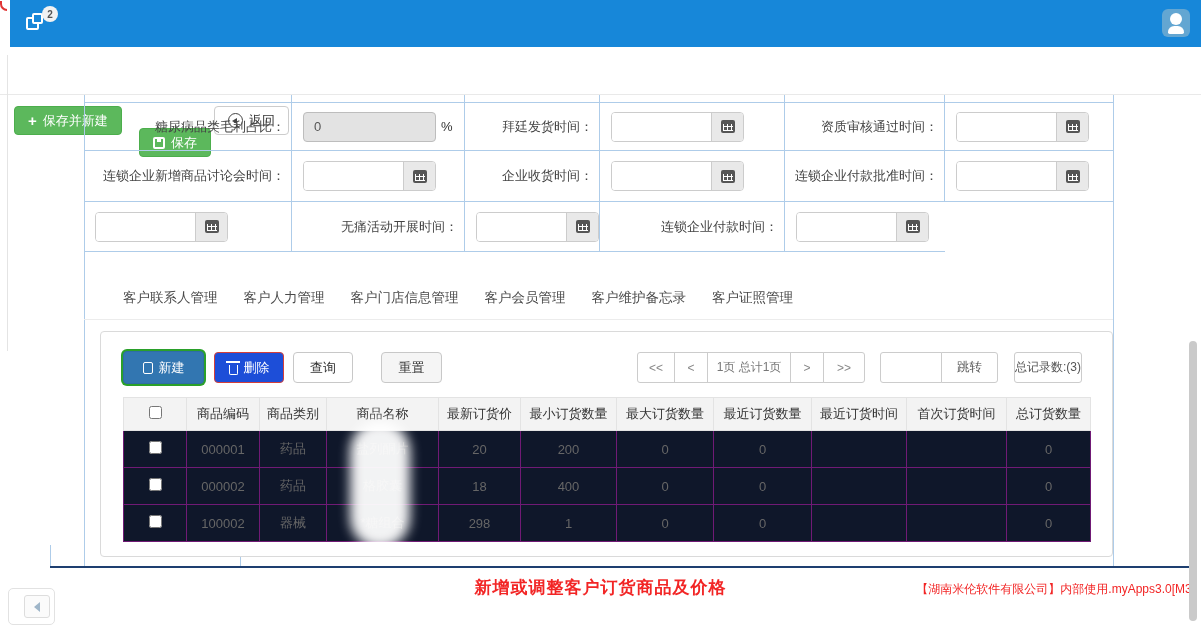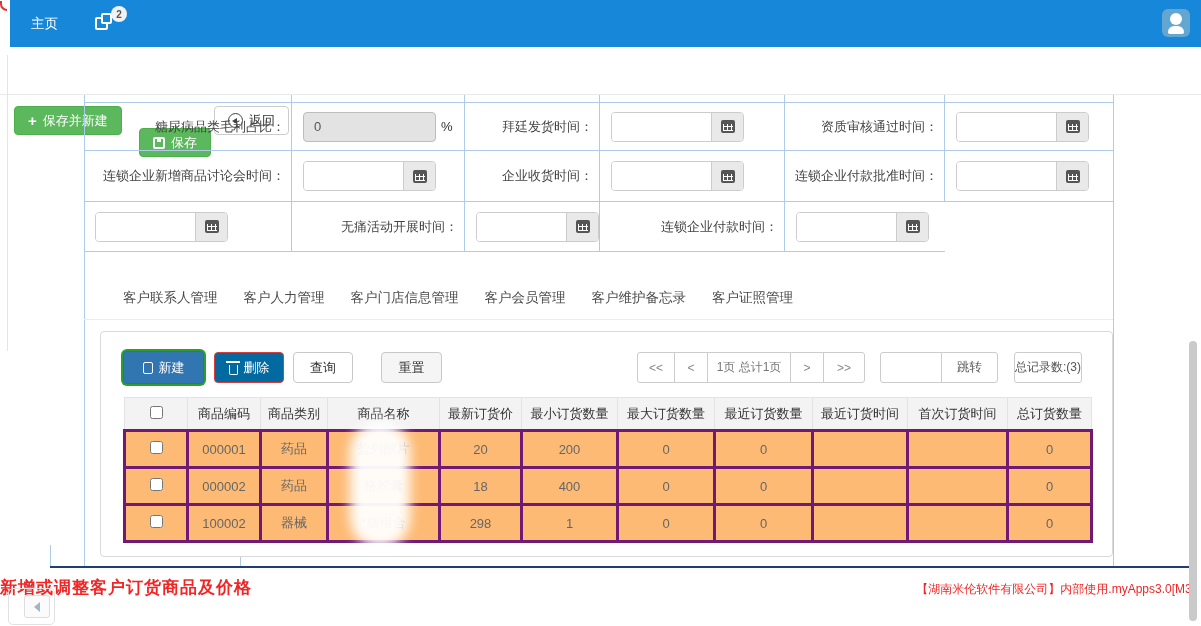--- a/index.html
+++ b/index.html
@@ -48,60 +48,57 @@
     background-image:repeating-linear-gradient(0deg,#fff 0 1px,transparent 1px 4px),repeating-linear-gradient(90deg,#fff 0 1px,transparent 1px 4px); }
   
   .subtabs { position:absolute; left:84px; top:277px; width:1029px; height:42px; display:flex; align-items:center; padding-left:26px; }
   .subtab { padding:0 13px; color:#4a4a4a; font-size:13.5px; cursor:pointer; white-space:nowrap; }
   .subtab.active { border:3px solid #2e8b2e; background:#fff; padding:7px 10px; font-weight:bold; color:#2b2b2b; margin-left:6px; position:relative; z-index:2; }
   .subtab-line { position:absolute; left:84px; top:319px; width:1029px; height:1px; background:#ececec; }
   
   .panel { position:absolute; left:100px; top:331px; width:1013px; height:226px; border:1px solid #dadada; border-radius:4px; background:#fff; }
   .gbtn { position:absolute; top:352px; height:31px; display:inline-flex; align-items:center; justify-content:center; gap:6px; border-radius:4px; font-size:13px; cursor:pointer; border:1px solid transparent; }
   .gbtn-new { left:123px; top:351px; width:81px; height:33px; background:#3276b1; color:#fff; border-color:#2e6da4; box-shadow:0 0 0 2px #2aa02a; }
-  .gbtn-del { left:214px; width:70px; background:#0369a1; color:#fff; border-color:#d43f3a; }
+  .gbtn-del { left:214px; width:70px; background:#1d4ed8; color:#fff; border-color:#d43f3a; }
   .gbtn-query { left:293px; width:60px; background:#fff; color:#333; border-color:#c8c8c8; }
   .gbtn-reset { left:381px; width:61px; background:#f5f5f5; color:#333; border-color:#c8c8c8; }
   .icon-doc { width:10px; height:12px; border:1.5px solid #fff; border-radius:2px; }
   .icon-trash { position:relative; width:9px; height:10px; border:1.5px solid #fff; border-top:none; border-radius:0 0 2px 2px; margin-top:4px; }
   .icon-trash:before { content:""; position:absolute; top:-4px; left:-3.5px; width:14px; height:2px; background:#fff; }
   .pager { position:absolute; left:637px; top:352px; height:31px; display:flex; }
   .pbtn { height:31px; border:1px solid #ccc; background:#fff; color:#888; font-size:12px; display:flex; align-items:center; justify-content:center; margin-left:-1px; cursor:pointer; }
   .pbtn:first-child { margin-left:0; border-radius:3px 0 0 3px; }
   .pbtn:last-child { border-radius:0 3px 3px 0; }
   .p-info { color:#777; font-size:12px; cursor:default; }
   .jumpgrp { position:absolute; left:880px; top:352px; height:16px; display:flex; }
   .jump-input { width:62px; height:31px; border:1px solid #ccc; border-radius:3px 0 0 3px; padding:0 6px; font-size:12px; font-family:inherit; outline:none; }
   .jump-btn { width:57px; height:31px; border:1px solid #ccc; margin-left:-1px; background:#fff; color:#555; font-size:12.5px; border-radius:0 3px 3px 0; display:flex; align-items:center; justify-content:center; cursor:pointer; }
   .total-box { position:absolute; left:1014px; top:352px; width:68px; height:31px; border:1px solid #ccc; border-radius:3px; color:#555; font-size:12px; display:flex; align-items:center; justify-content:center; background:#fff; }
   
   table.orders { position:absolute; left:123px; top:397px; width:967px; border-collapse:collapse; table-layout:fixed; }
   table.orders th { height:33px; background:#f3f3f3; color:#333; font-weight:normal; font-size:13px; border:1px solid #e3e3e3; text-align:center; }
-  table.orders td { height:37px; color:#666; font-size:13px; border:3px solid #701a75; text-align:center; background:#fdba74; }
+  table.orders td { height:37px; color:#666; font-size:13px; border:1px solid #701a75; text-align:center; background:#0f172a; }
   table.orders input[type=checkbox] { width:13px; height:13px; }
   .redact-blur { position:absolute; left:350px; top:421px; width:60px; height:127px; background:rgba(255,255,255,0.95); border-radius:30px; filter:blur(6px); z-index:3; }
   
   .navy-line { position:absolute; left:50px; top:566px; width:1139px; height:2px; background:#1e3f70; }
-  .footer-note { position:absolute; left:0; right:0; top:576px; font-size:17px; font-weight:bold; color:#f22525; letter-spacing:1px; }
+  .footer-note { position:absolute; left:0; right:0; top:576px; text-align:center; font-size:17px; font-weight:bold; color:#f22525; letter-spacing:1px; }
   .footer-brand { position:absolute; right:6px; top:581px; font-size:12px; color:#f22525; }
   
   .corner-frame { position:absolute; left:8px; top:588px; width:47px; height:37px; border:1px solid #e2e2e2; border-radius:5px; }
   .hscroll-btn { position:absolute; left:24px; top:595px; width:26px; height:23px; background:#fbfbfb; border:1px solid #ddd; border-radius:3px; display:flex; align-items:center; justify-content:center; cursor:pointer; }
   .hscroll-btn .tri { width:0; height:0; border-top:5px solid transparent; border-bottom:5px solid transparent; border-right:6px solid #9fb6c9; }
   .vscroll-thumb { position:absolute; left:1189px; top:341px; width:8px; height:280px; background:#cacaca; border-radius:4px; cursor:pointer; }
   .left-edge-line { position:absolute; left:7px; top:55px; width:1px; height:296px; background:#e4e4e4; }
 </style>
 </head>
 <body>
 
 <div class="red-artifact"></div>
 <div class="navbar">
-  <div class="nav-tab">
-      <span>主页</span>
-    </div>
   <div class="nav-winicon-wrap">
     <span class="win-rect-back"></span>
     <span class="win-rect-front"></span>
     <span class="nav-badge">2</span>
   </div>
   <div class="avatar">
     <span class="head"></span>
     <span class="body"></span>
   </div>
 </div>

